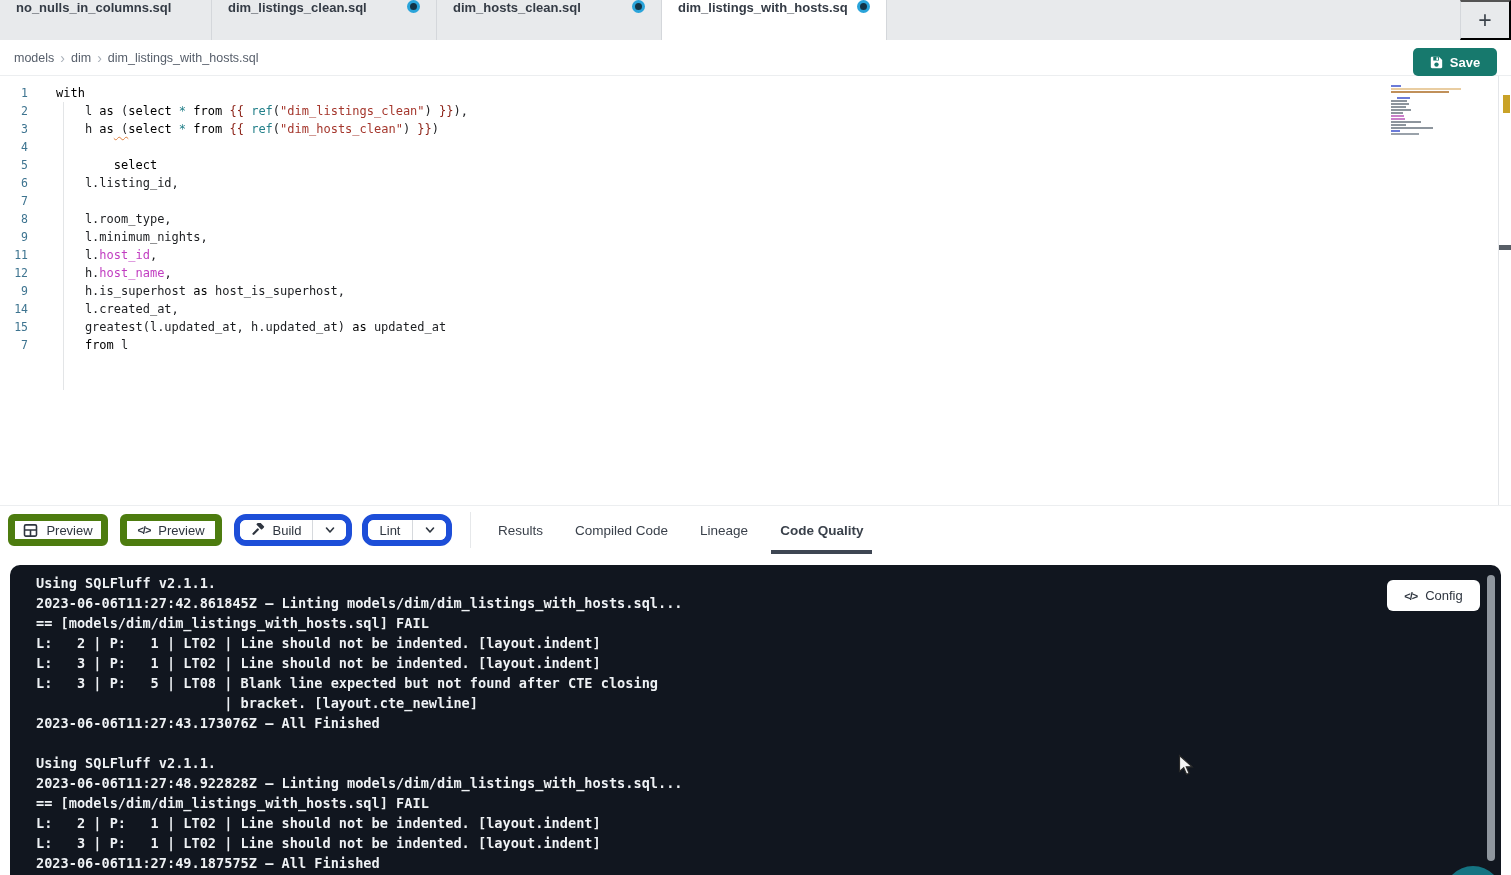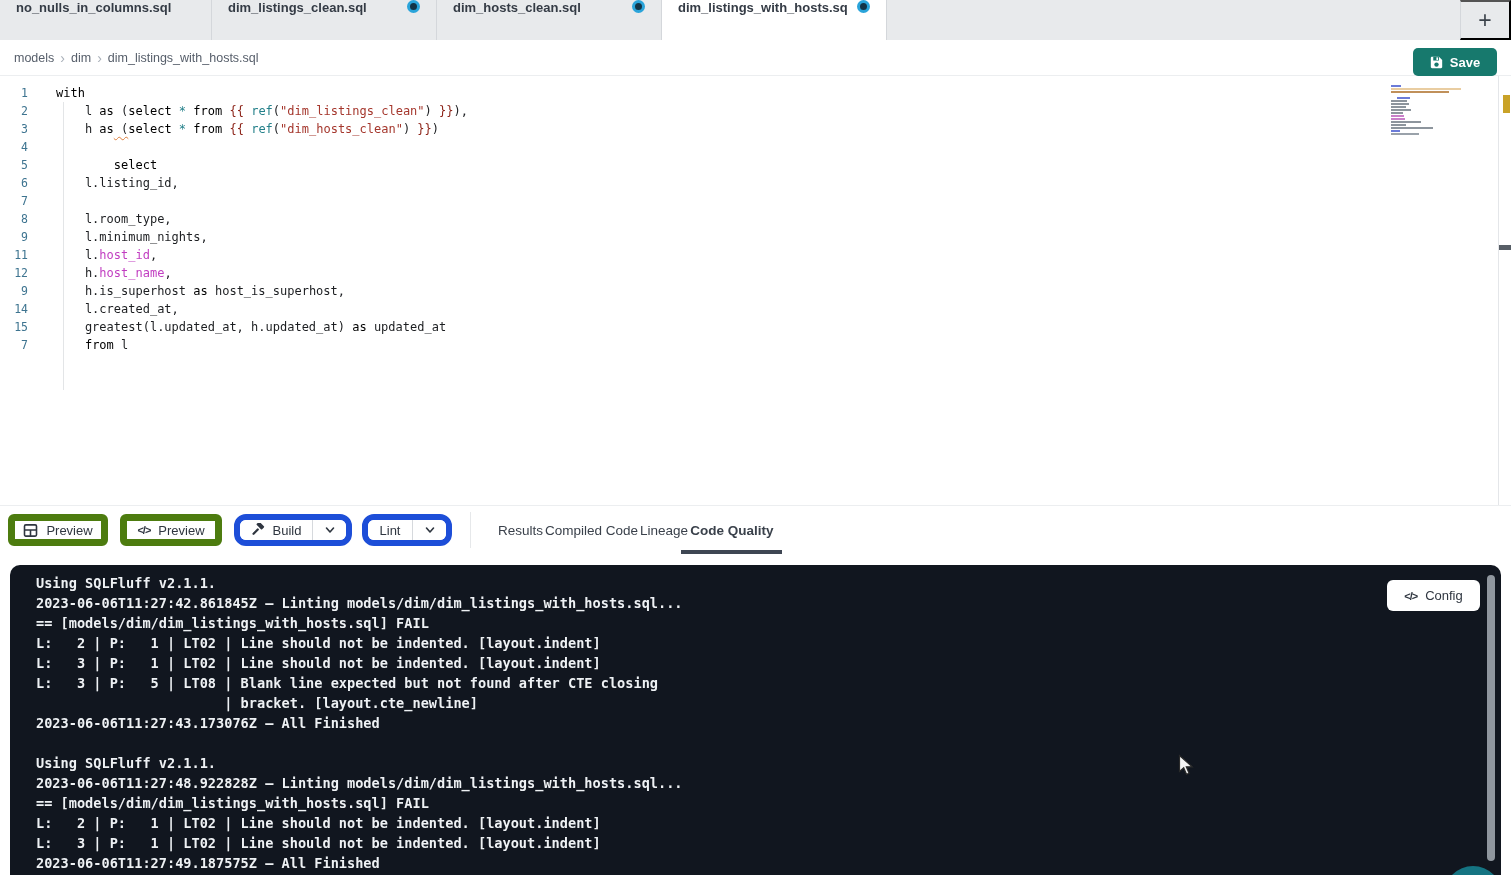--- a/index.html
+++ b/index.html
@@ -49,21 +49,21 @@
 .btn{position:absolute;top:8px;height:32px;border:7px solid #4d7c0f;border-radius:6px;background:#fff;display:flex;align-items:center;justify-content:center;gap:8px;font-size:13px;color:#2f3640;font-family:inherit;font-weight:500}
 .btn-preview{left:8px;width:100px}
 .btn-compile{left:120px;width:102px}
 .split{position:absolute;top:8px;display:flex;border:6px solid #1d4ed8;border-radius:12px;background:#fff;height:32px;overflow:hidden}
 .grp-build{left:234px;width:118px}
 .grp-lint{left:362px;width:90px}
 .split .main{display:flex;align-items:center;justify-content:center;gap:8px;font-size:13px;color:#2f3640;border-right:1px solid #d6d9dd;height:100%;flex:1 1 auto;background:#fff;border-top:none;border-bottom:none;border-left:none;font-family:inherit;font-weight:500}
 .split .chev{width:33px;display:flex;align-items:center;justify-content:center;background:#fff;border:none}
 .codeglyph{font-weight:700;font-size:11px;letter-spacing:-1px;color:#2f3640}
 .tool-divider{position:absolute;left:470px;top:6px;width:1px;height:36px;background:#e6e8ea}
-.ptabs{position:absolute;left:497px;top:0;height:48px;display:flex;align-items:stretch}
+.ptabs{position:absolute;left:497px;top:0;height:48px;display:flex;gap:30px;align-items:stretch}
 .ptab{font-size:13.5px;color:#3a414b;display:flex;align-items:center;position:relative;padding:0 1px;font-weight:500;cursor:default}
 .ptab.active{font-weight:600}
 .ptab.active::after{content:"";position:absolute;left:-8px;right:-8px;bottom:0;height:4px;background:#3e4653}
 
 
 .terminal{position:absolute;left:10px;top:565px;width:1491px;height:310px;background:#11161f;border-radius:10px 10px 0 0;overflow:hidden}
 .tlines{position:absolute;left:26px;top:8px;font-family:"DejaVu Sans Mono",monospace;font-size:13.6px;font-weight:600;line-height:20px;color:#eef1f4}
 .tline{height:20px;white-space:pre}
 .configbtn{position:absolute;top:15px;right:21px;width:93px;height:31px;background:#fff;border:none;border-radius:6px;font-size:13px;color:#2f3640;display:flex;align-items:center;justify-content:center;gap:8px;font-weight:500;font-family:inherit}
 .tscroll{position:absolute;top:10px;right:6px;width:8px;height:286px;border-radius:4px;background:#8f969e}

